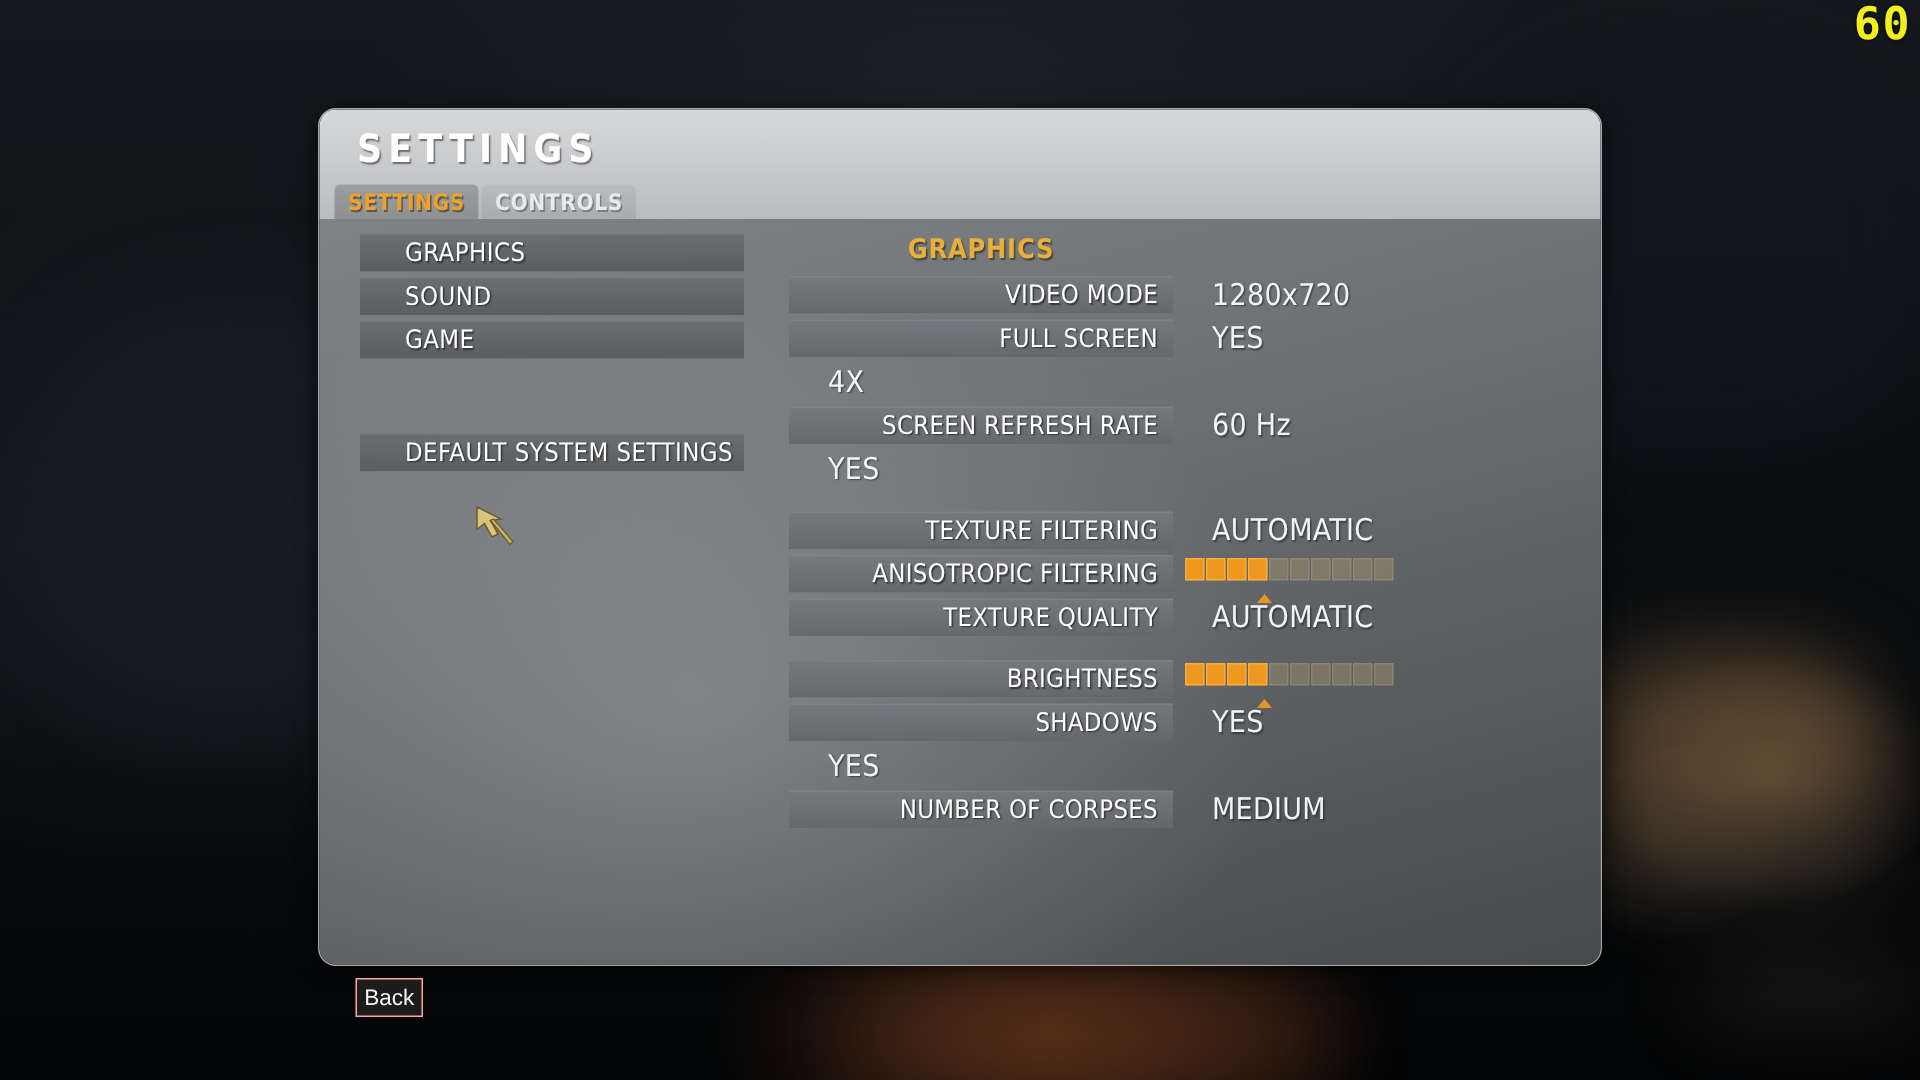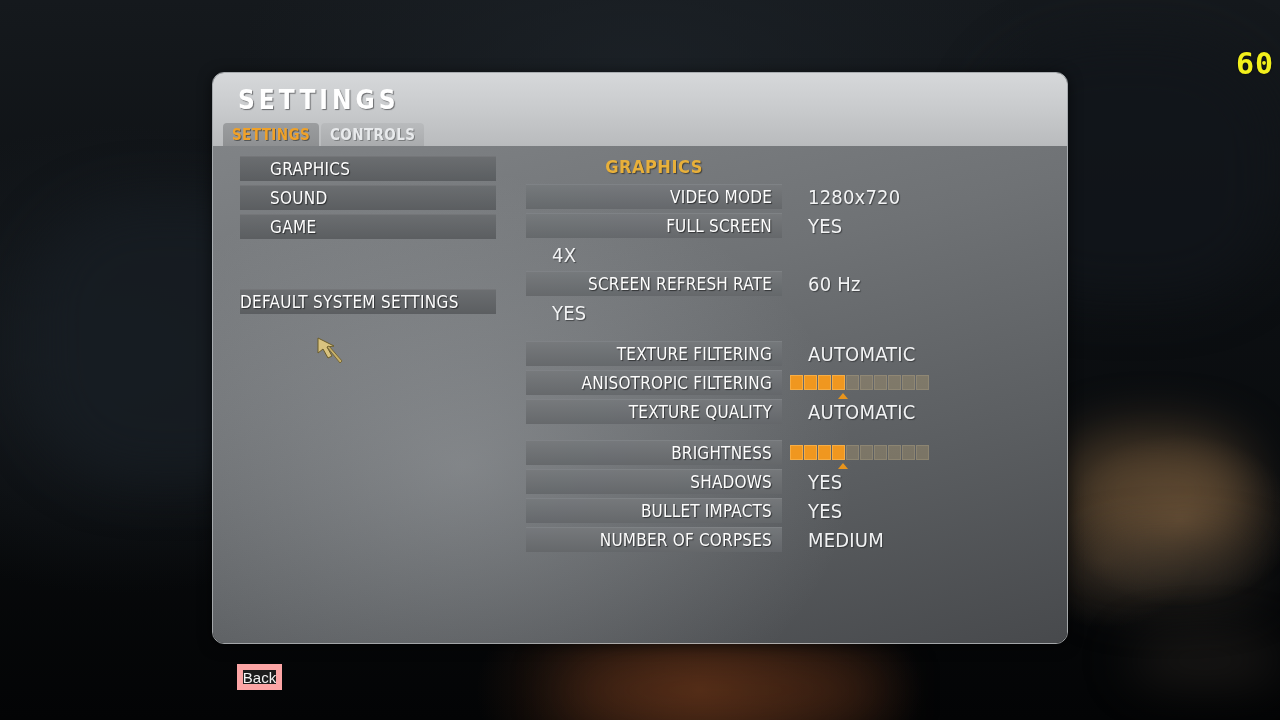--- a/index.html
+++ b/index.html
@@ -37,21 +37,20 @@
   
   #fps {
     position: absolute; top: 2px; right: 6px;
     color: #f2ef1c;
     font-family: "DejaVu Sans Mono", monospace;
     font-size: 30px;
     font-weight: bold;
     letter-spacing: 1px;
     line-height: 30px;
     text-shadow: 0 0 2px rgba(0,0,0,0.9);
-    margin-top: 47px;
   }
 
   
   #panel {
     position: absolute;
     left: 212px; top: 72px;
     width: 856px; height: 572px;
     border-radius: 12px;
     border: 1px solid rgba(225,228,232,0.72);
     box-sizing: border-box;
@@ -128,20 +127,21 @@
     color: #fdfdfd;
     font-family: "DejaVu Sans Condensed", "Liberation Sans Narrow", "Liberation Sans", sans-serif;
     font-size: 17px;
     letter-spacing: 0.3px;
     text-shadow: 1px 1px 1px rgba(35,36,38,0.8);
   }
   #default-btn {
     position: absolute; left: 27px; top: 143px;
     width: 256px; height: 25px;
     display: flex; align-items: center;
+    padding-left: 30px;
     box-sizing: border-box;
     background: linear-gradient(180deg, rgba(105,108,111,0.92) 0%, rgba(88,91,94,0.92) 100%);
     border-top: 1px solid rgba(190,193,196,0.25);
     color: #fdfdfd;
     font-family: "DejaVu Sans Condensed", "Liberation Sans Narrow", "Liberation Sans", sans-serif;
     font-size: 17px;
     letter-spacing: 0.3px;
     text-shadow: 1px 1px 1px rgba(35,36,38,0.8);
   }
 
@@ -152,21 +152,21 @@
     width: 256px;
     margin: 0 0 7px 0;
     color: #e8b03a;
     font-family: "DejaVu Sans Condensed", "Liberation Sans Narrow", "Liberation Sans", sans-serif;
     font-size: 18px;
     font-weight: bold;
     letter-spacing: 0.5px;
     text-shadow: 1px 1px 1px rgba(50,48,40,0.75);
   }
   .group { margin-bottom: 16px; }
-  .row { display: flex; align-items: center; height: 25px; margin-bottom: 4px; }
+  .row { display: flex; height: 25px; margin-bottom: 4px; }
   .row-label {
     width: 256px; height: 25px;
     display: flex; align-items: center; justify-content: flex-end;
     padding-right: 10px;
     box-sizing: border-box;
     background: linear-gradient(180deg, rgba(118,121,124,0.92) 0%, rgba(100,103,106,0.92) 100%);
     border-top: 1px solid rgba(195,198,201,0.28);
     color: #fdfdfd;
     font-family: "DejaVu Sans Condensed", "Liberation Sans Narrow", "Liberation Sans", sans-serif;
     font-size: 17px;
@@ -203,26 +203,25 @@
     border-bottom: 6px solid #e8951d;
   }
 
   
   #back-btn {
     position: absolute;
     left: 237px; top: 652px;
     width: 45px; height: 26px;
     display: flex; align-items: center; justify-content: center;
     background: #1c1c1c;
-    border: 6px solid #fca5a5;
+    border: 1px solid #fca5a5;
     box-sizing: border-box;
     color: #f4f4f4;
     font-family: "Liberation Sans", sans-serif;
     font-size: 15px;
-    margin-top: 12px;
   }
 
   
   #cursor { position: absolute; left: 316px; top: 336px; }
 </style>
 </head>
 <body>
 
 <div id="bg">
   <div class="smear s1"></div>
@@ -319,21 +318,20 @@
                 <div class="seg off"></div>
                 <div class="seg off"></div>
                 <div class="slider-caret" style="left: 50px;"></div>
               </div>
             </div>
             <div class="row">
               <div class="row-label">SHADOWS</div>
               <div class="row-value">YES</div>
             </div>
             <div class="row">
-              <div class="row-label">BULLET IMPACTS</div>
               <div class="row-value">YES</div>
             </div>
             <div class="row">
               <div class="row-label">NUMBER OF CORPSES</div>
               <div class="row-value">MEDIUM</div>
             </div>
           </div>
         </div>
     </div>
 

